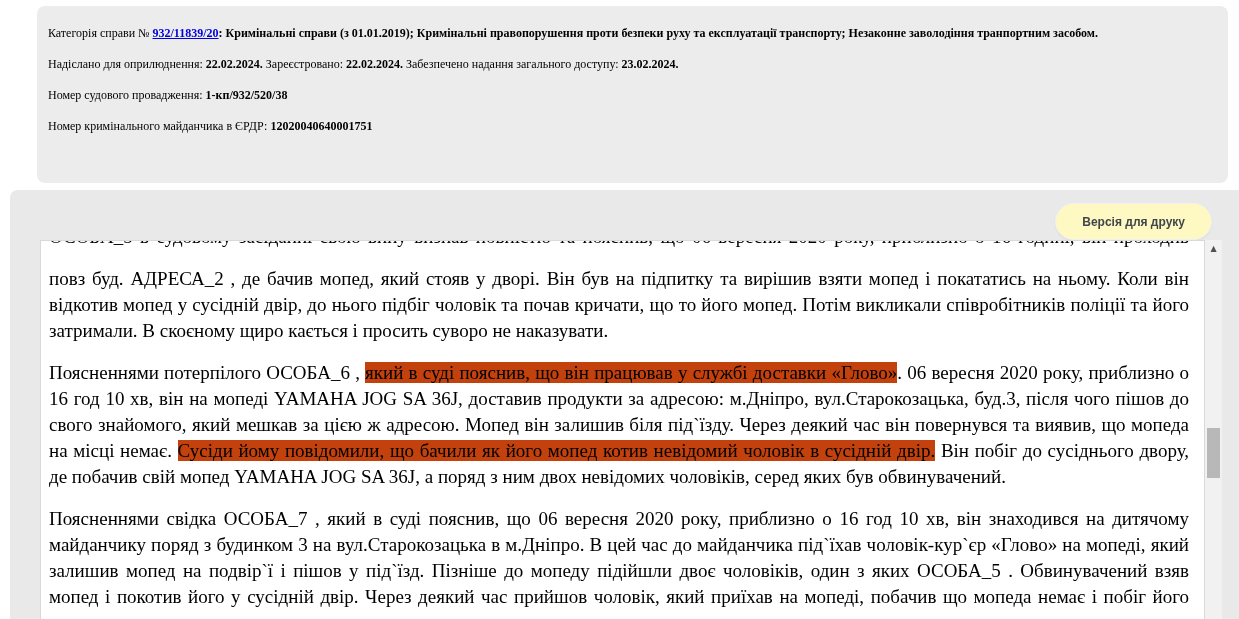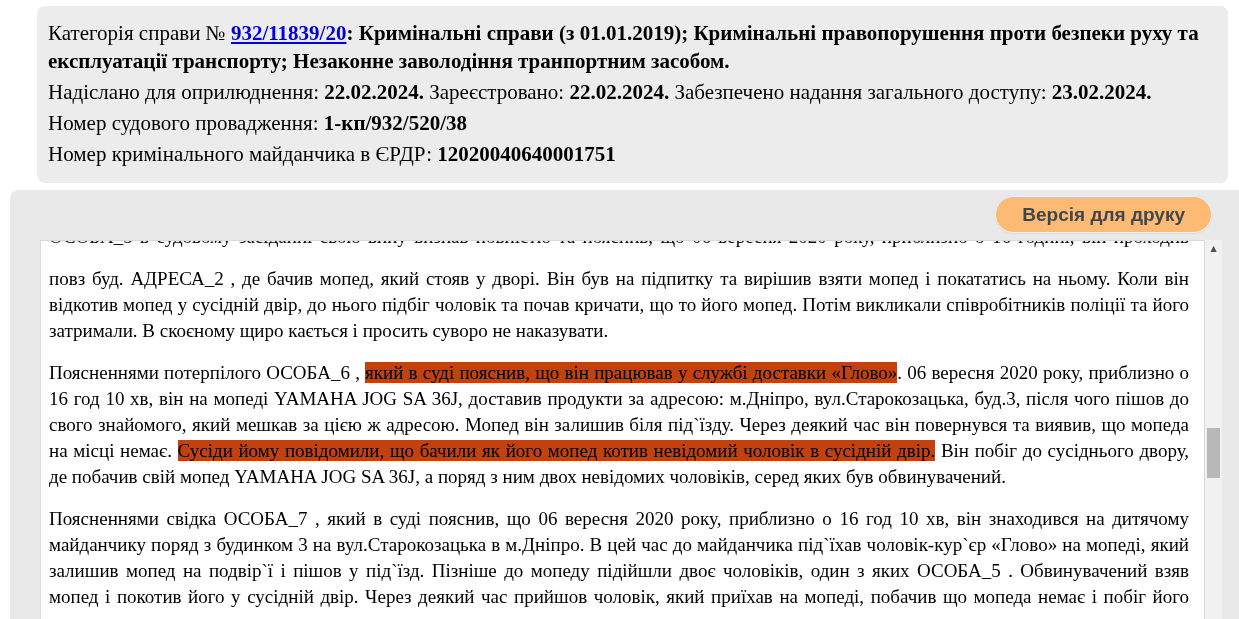--- a/index.html
+++ b/index.html
@@ -5,36 +5,36 @@
   * { margin: 0; padding: 0; box-sizing: border-box; }
   html, body { width: 1239px; height: 619px; overflow: hidden; background: #ffffff; }
   body { position: relative; font-family: "Liberation Serif", "DejaVu Serif", serif; }
 
   
   .meta-panel {
     position: absolute; left: 37px; top: 6px; width: 1191px; height: 177px;
     background: #ececec; border-radius: 8px; padding: 13px 20px 13px 11px;
     color: #000;
   }
-  .meta-line { font-size: 21px; line-height: 28px; margin-bottom: 3px; }
+  .meta-line { font-size: 12px; line-height: 28px; margin-bottom: 3px; }
   .meta-line b { font-weight: bold; }
   .case-link { color: #0000dd; font-weight: bold; text-decoration: underline; cursor: pointer; }
 
   
   .doc-section {
     position: absolute; left: 10px; top: 190px; width: 1229px; height: 429px;
     background: #e9e9e9; border-radius: 8px 0 0 0;
   }
   .print-btn {
-    position: absolute; top: 6px; right: 27px; height: 37px;
+    position: absolute; top: 13px; right: 27px; height: 37px;
     display: flex; align-items: center;
     padding: 0 26px;
-    background: #fdba74; border: 1px solid #f1f1f1; border-radius: 19px;
+    background: #fef9c3; border: 1px solid #f1f1f1; border-radius: 19px;
     font-family: "Liberation Sans", "DejaVu Sans", sans-serif;
-    font-size: 19px; font-weight: 600; color: #41464b;
+    font-size: 12px; font-weight: 600; color: #41464b;
     box-shadow: 0 1px 2px rgba(0,0,0,0.06);
     cursor: pointer;
   }
 
   
   .doc-box {
     position: absolute; left: 30px; top: 50px; width: 1165px; height: 389px;
     background: #ffffff; border: 1px solid #d9d9d9; border-bottom: none;
     padding: 0 15px 0 8px;
     overflow: hidden;

